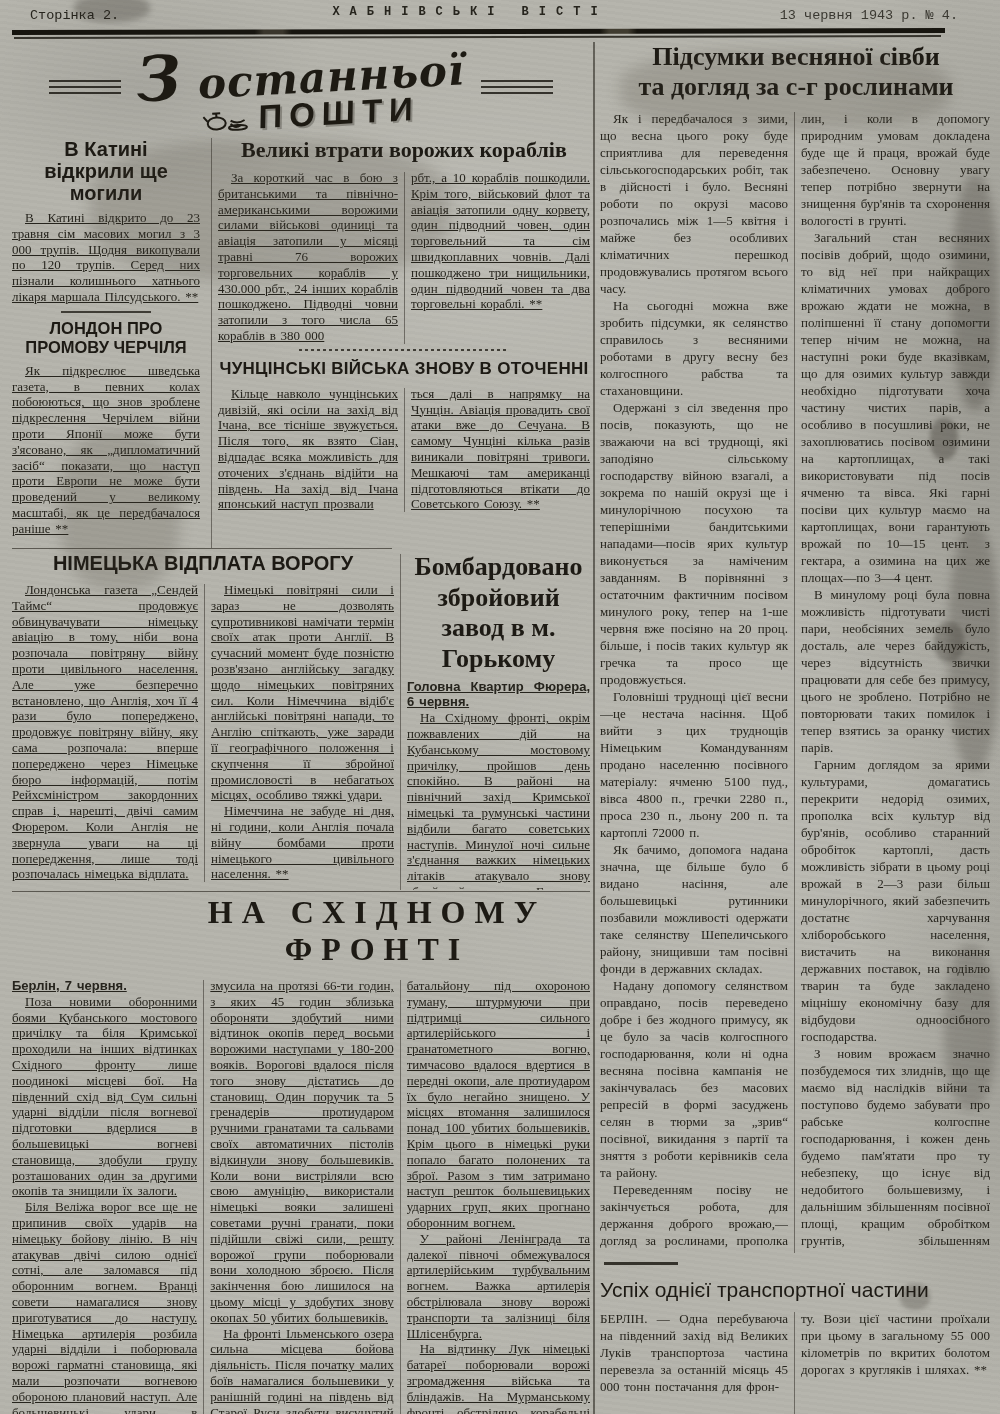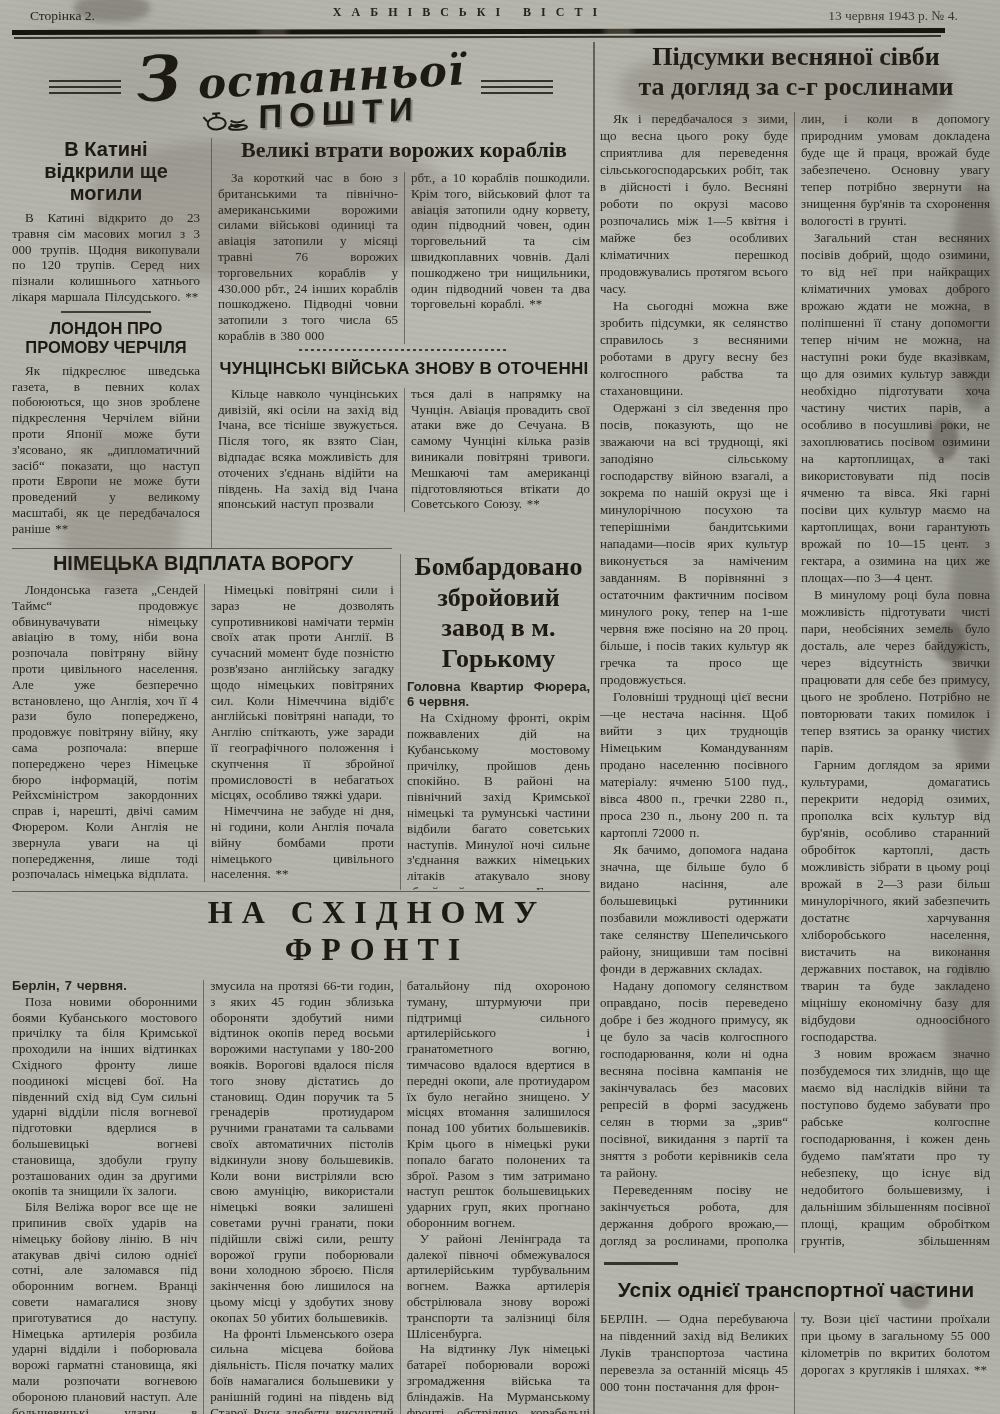--- a/index.html
+++ b/index.html
@@ -11,21 +11,21 @@
       radial-gradient(ellipse 220px 520px at 100% 74%, rgba(20,18,12,.12), transparent 70%),
       radial-gradient(ellipse 420px 320px at 48% 18%, rgba(255,255,255,.10), transparent 62%),
       radial-gradient(ellipse 520px 430px at 72% 58%, rgba(255,255,255,.08), transparent 62%),
       radial-gradient(ellipse 600px 300px at 30% 92%, rgba(255,255,255,.06), transparent 62%),
       repeating-linear-gradient(7deg, rgba(0,0,0,.016) 0 3px, rgba(255,255,255,.016) 3px 6px);
     font-family:"Liberation Serif", serif; color:#26241d;}
   .smudge{position:absolute;background:rgba(38,34,26,.45);filter:blur(5px);border-radius:45%;pointer-events:none;}
   .ghost{position:absolute;background:rgba(60,56,44,.18);filter:blur(7px);border-radius:40%;pointer-events:none;}
 
   
-  .hdr{position:absolute;top:5px;left:0;right:0;height:24px;font-size:13.5px;}
+  .hdr{position:absolute;top:5px;left:0;right:0;height:24px;font-size:13.5px;font-family:Liberation Mono, monospace;}
   .hdr-page{position:absolute;left:30px;top:3px;}
   .hdr-title{position:absolute;left:0;right:60px;text-align:center;top:0;font-size:12px;font-weight:bold;letter-spacing:10px;}
   .hdr-date{position:absolute;right:42px;top:3px;opacity:.85;}
   .top-rule{position:absolute;top:29px;left:12px;width:933px;height:10px;transform:skewY(-.12deg);}
   .top-rule::before{content:"";position:absolute;left:0;right:0;top:0;height:5px;
      background:linear-gradient(90deg,#17150f 0 26%,#3a362c 27% 29%,#17150f 30% 63%,#403c30 64% 66%,#17150f 67% 100%);}
   .top-rule::after{content:"";position:absolute;left:2px;right:4px;top:7px;height:2px;background:#201d16;opacity:.85;}
   .main-divider{position:absolute;left:593px;top:42px;bottom:0;width:2px;background:rgba(32,29,22,.55);}
 
   
@@ -39,38 +39,38 @@
 
   
   .sect-left{position:absolute;left:12px;top:40px;width:578px;height:1374px;}
   .sect-right{position:absolute;left:600px;top:40px;width:392px;height:1374px;}
   .row{position:absolute;left:0;width:578px;overflow:hidden;}
   .cols{display:flex;}
   .col{overflow:hidden;}
   .vdiv{width:1px;background:rgba(35,32,25,.5);margin:2px 6px 0 6px;}
   p{margin:0;text-align:justify;text-indent:13px;}
   .cont{text-indent:0;}
-  .body-l p{font-size:13px;line-height:15.8px;word-spacing:1.5px;}
+  .body-l p{font-size:13px;line-height:15.8px;word-spacing:1.5px;text-decoration:underline;}
   .body-r p{font-size:13px;line-height:17px;word-spacing:1.5px;}
   .sep-solid{height:2px;background:#221f18;width:90px;margin:6px auto;opacity:.8;}
   .sep-dotted{height:2px;width:210px;margin:5px auto;background:repeating-linear-gradient(90deg,#221f18 0 3px,transparent 3px 6px);opacity:.8;}
   .hr-thin{position:absolute;height:1px;background:rgba(32,29,22,.6);}
 
   .t-sans{font-family:"Liberation Sans", sans-serif;font-weight:bold;text-align:center;color:#1d1a14;}
   .t-serif{font-weight:bold;text-align:center;color:#1d1a14;}
   .katyn-t{font-size:20px;line-height:1.1;margin:2px 6px 6px;}
   .london-t{font-size:16.5px;line-height:1.15;margin:4px 4px 6px;}
   .ships-t{font-size:22px;margin:1px 0 7px;}
   .chung-t{font-size:17px;margin:8px 0 7px;letter-spacing:.3px;}
   .retr-t{font-size:20px;margin:0 0 7px;}
   .gorky-t{font-size:26px;line-height:1.18;margin:0 0 4px;}
   .dateline{font-family:"Liberation Sans", sans-serif;font-weight:bold;text-indent:0;font-size:14px;line-height:17px;}
   .east-t{font-size:32px;letter-spacing:9px;margin:4px 0 10px 160px;width:410px;text-align:center;}
   .sow-t{font-family:Liberation Serif, serif;font-weight:bold;font-size:26px;line-height:1.15;text-align:center;color:#1d1a14;}
-  .trans-t{font-family:"Liberation Sans", sans-serif;font-weight:bold;font-size:21px;text-align:center;color:#1d1a14;margin:0 0 8px;}
+  .trans-t{font-family:"Liberation Sans", sans-serif;font-weight:normal;font-size:21px;color:#1d1a14;margin:0 0 8px;}
   .teapot{flex:0 0 auto;}
 </style>
 </head>
 <body>
 
 <div class="page">
 
   <div class="hdr">
     <span class="hdr-page">Сторінка 2.</span>
     <span class="hdr-title">ХАБНІВСЬКІ ВІСТІ</span>

